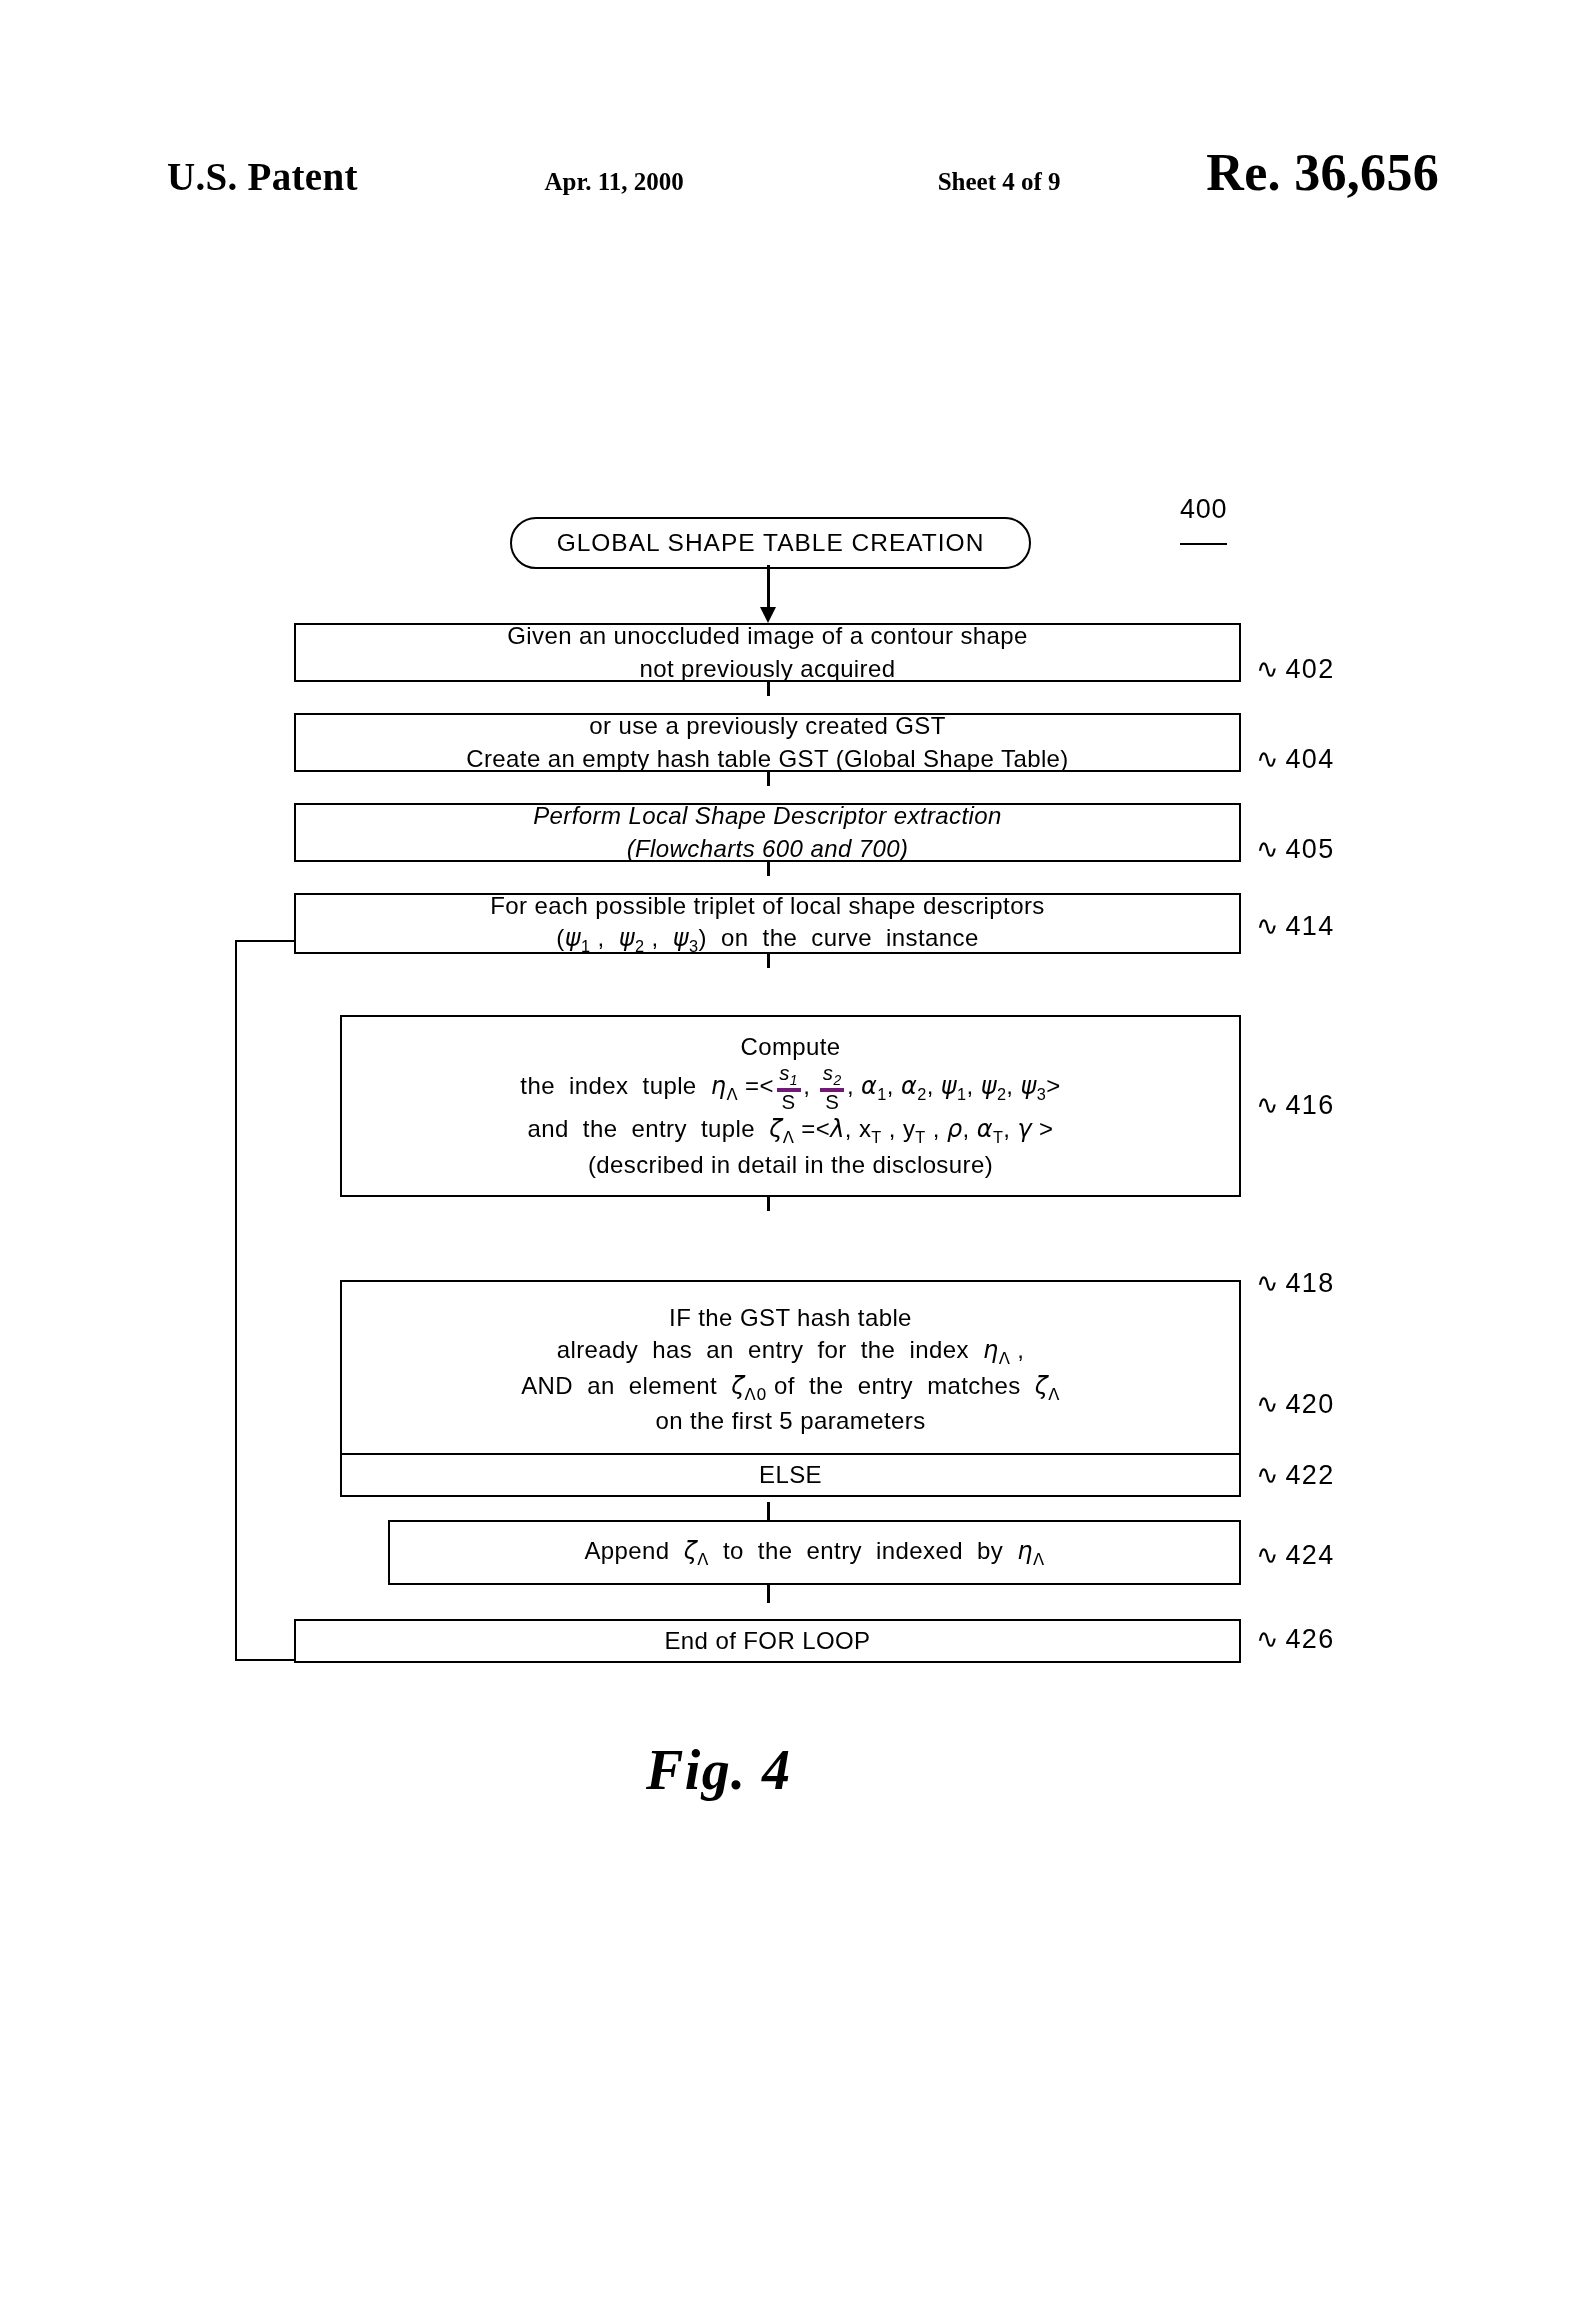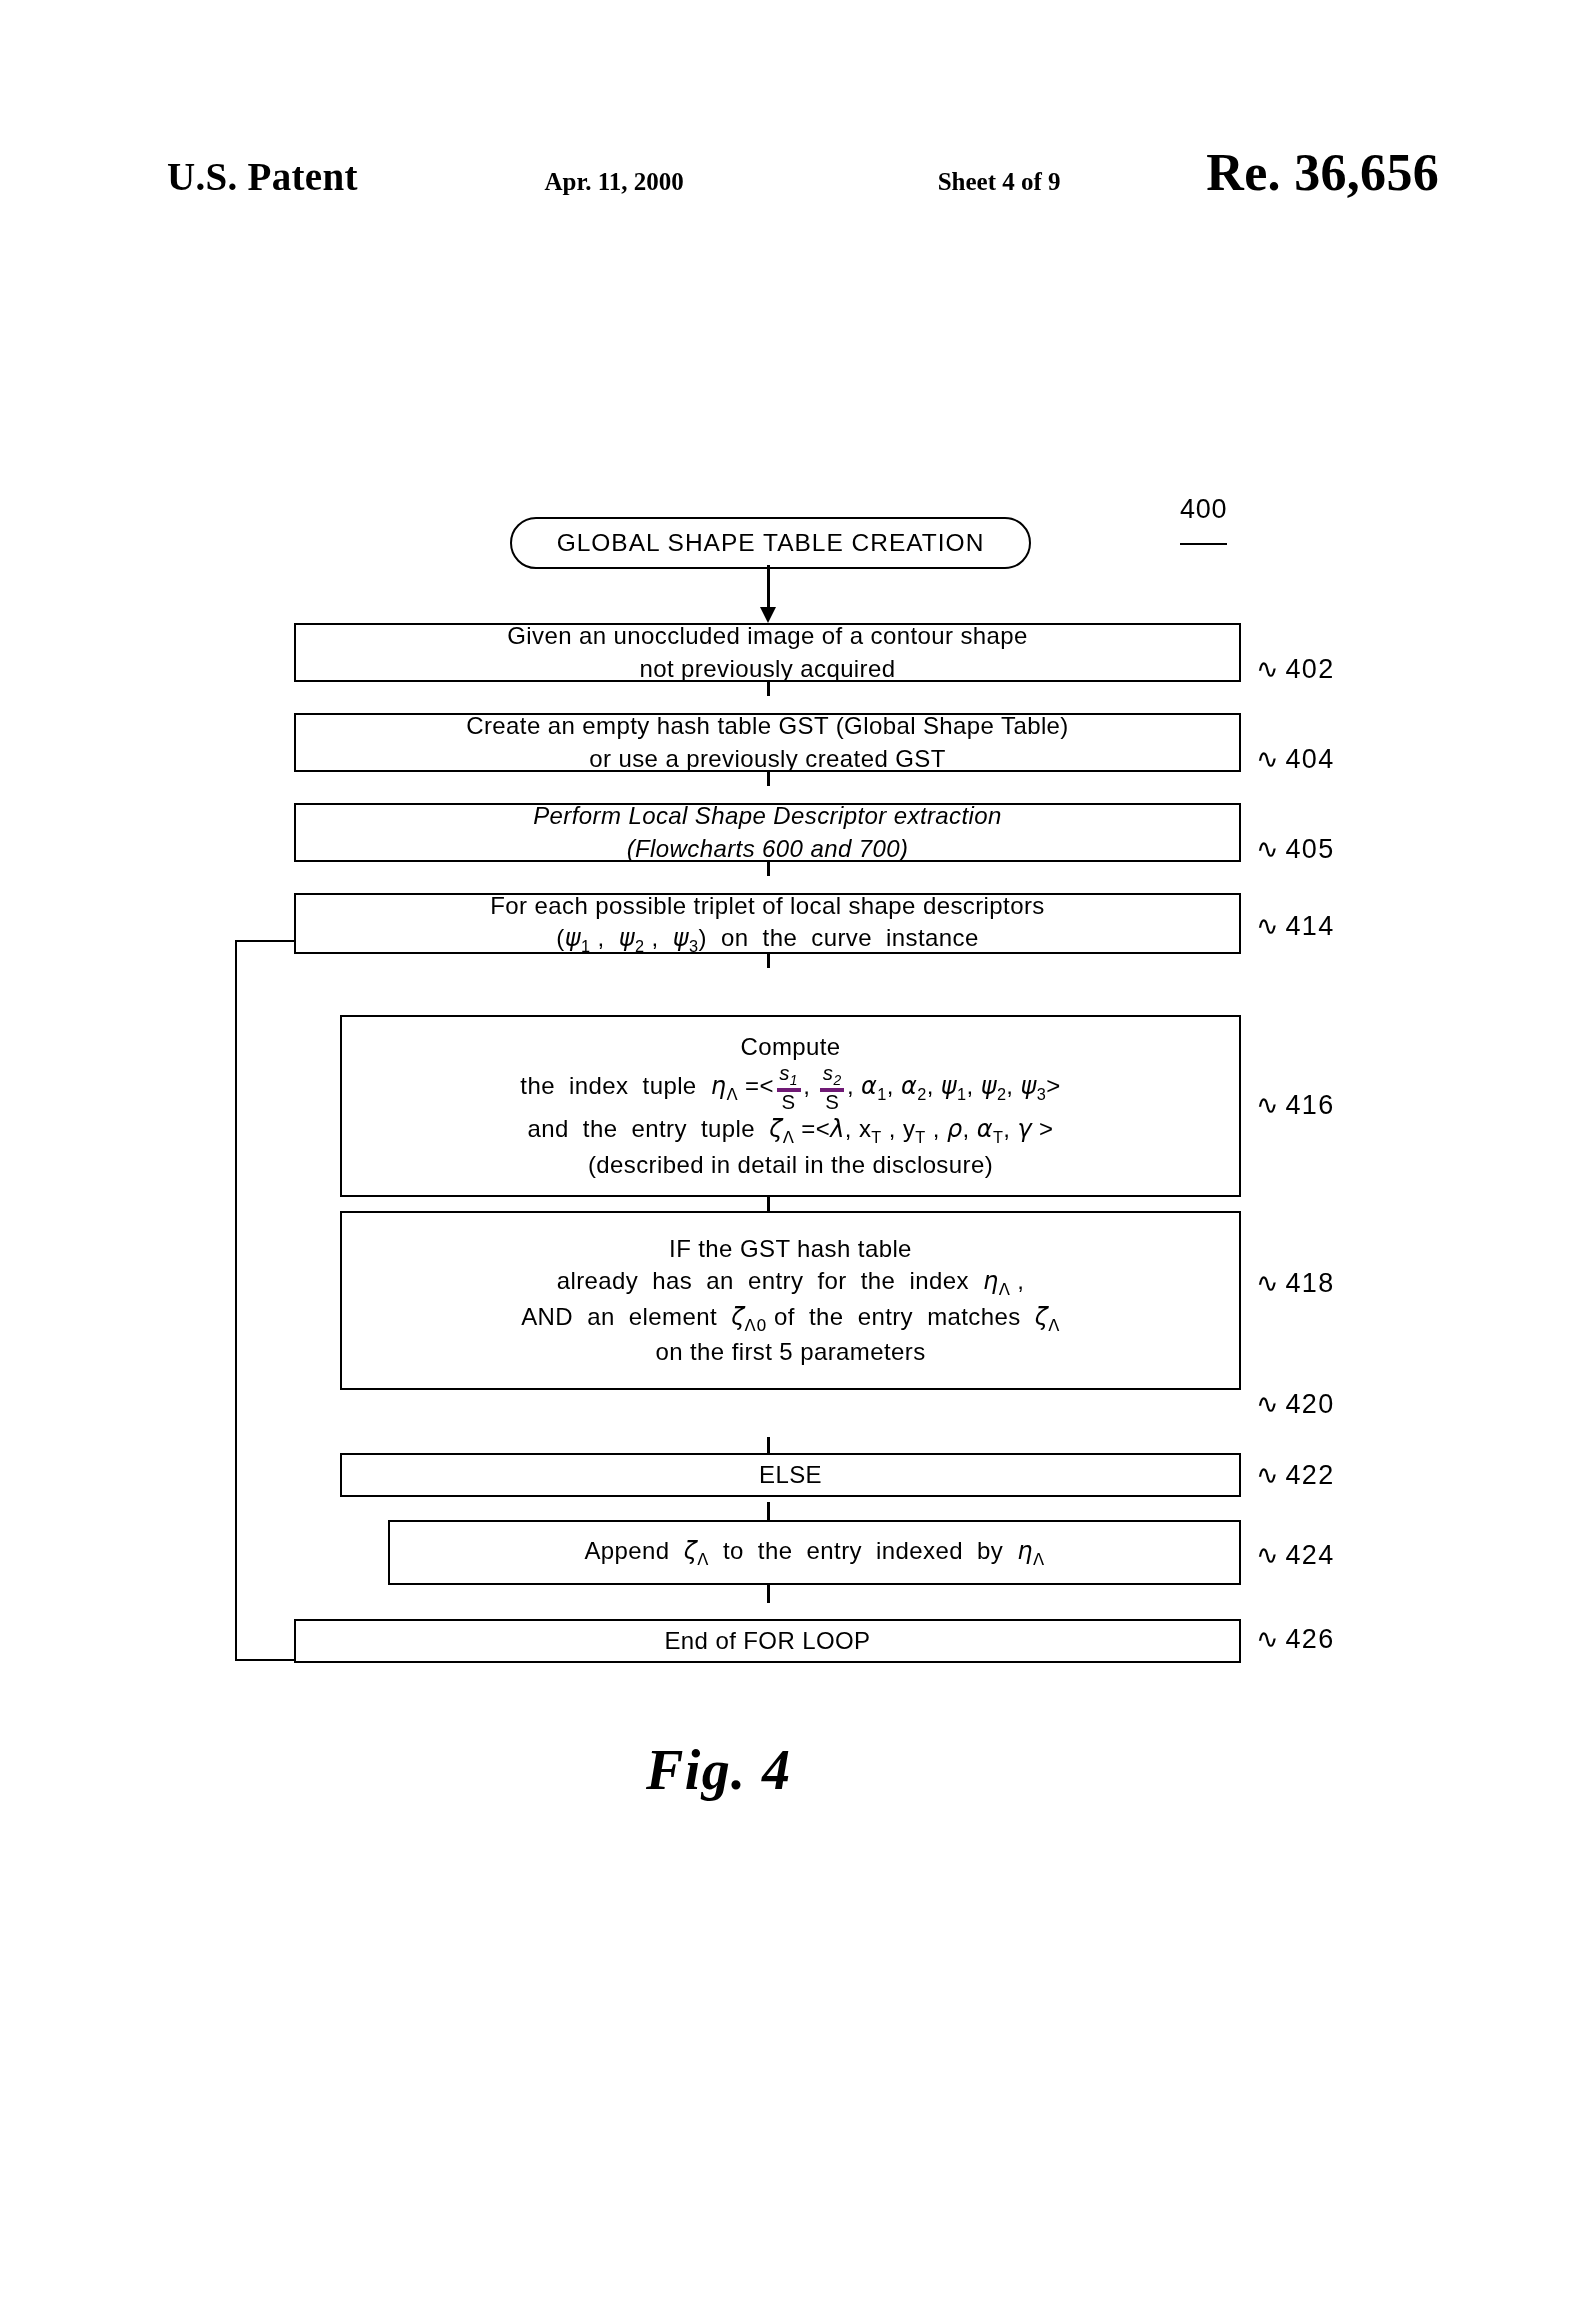--- a/index.html
+++ b/index.html
@@ -221,22 +221,22 @@
       <div>Given  an  unoccluded  image  of  a  contour  shape</div>
       <div>not  previously  acquired</div>
     </div>
   </div>
   <div class="ref" style="left:1256px; top:653px;">
     <span class="squig">∿</span><span>402</span>
   </div>
 
   <div class="box" style="left:294px; top:713px; width:947px; height:59px;">
     <div class="inner">
+      <div>or  use  a  previously  created  GST</div>
       <div>Create  an  empty  hash  table  GST  (Global  Shape  Table)</div>
-      <div>or  use  a  previously  created  GST</div>
     </div>
   </div>
   <div class="ref" style="left:1256px; top:743px;">
     <span class="squig">∿</span><span>404</span>
   </div>
 
   <div class="box" style="left:294px; top:803px; width:947px; height:59px;font-style:italic;">
     <div class="inner">
       <div>Perform  Local  Shape  Descriptor  extraction</div>
       <div>(Flowcharts  600  and  700)</div>
@@ -279,21 +279,21 @@
         <span class="gk italic">ρ</span>, <span class="gk italic">α</span><span class="sub">T</span>,
         <span class="gk italic">γ</span> &gt;
       </div>
       <div>(described  in  detail  in  the  disclosure)</div>
     </div>
   </div>
   <div class="ref" style="left:1256px; top:1089px;">
     <span class="squig">∿</span><span>416</span>
   </div>
 
-  <div class="box" style="left:340px; top:1211px; width:901px; height:179px;text-align:center;">
+  <div class="box" style="left:340px; top:1280px; width:901px; height:179px;text-align:center;">
     <div class="inner">
       <div>IF  the  GST  hash  table</div>
       <div class="nowrap">
         already&nbsp; has&nbsp; an&nbsp; entry&nbsp; for&nbsp; the&nbsp; index&nbsp;
         <span class="gk italic">η</span><span class="sub gk">Λ</span> ,
       </div>
       <div class="nowrap">
         AND&nbsp; an&nbsp; element&nbsp; <span class="gk italic">ζ</span><span class="sub gk">Λ0</span>
         of&nbsp; the&nbsp; entry&nbsp; matches&nbsp; <span class="gk italic">ζ</span><span class="sub gk">Λ</span>
       </div>

